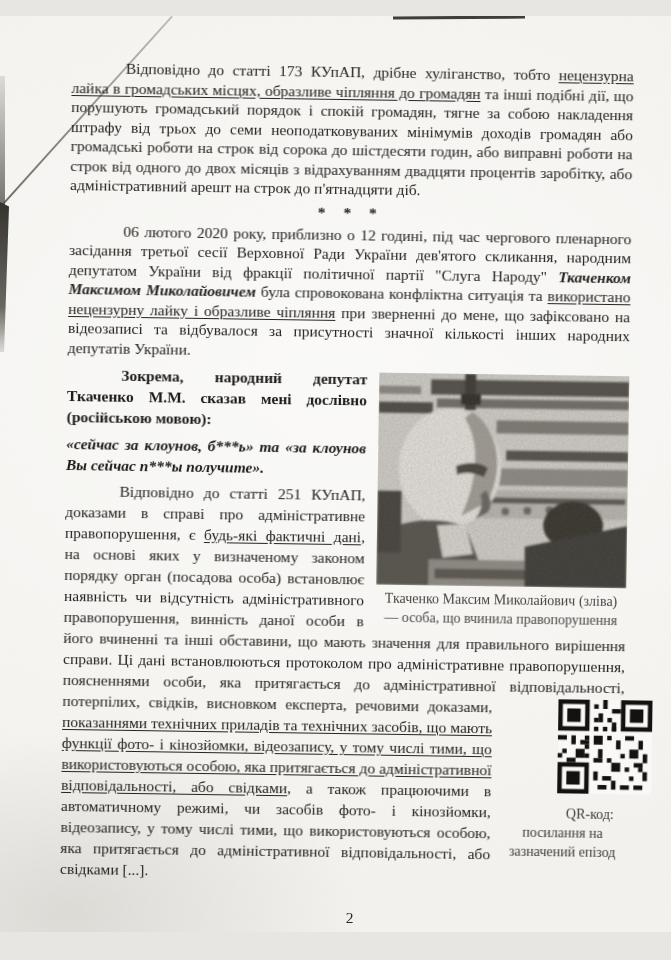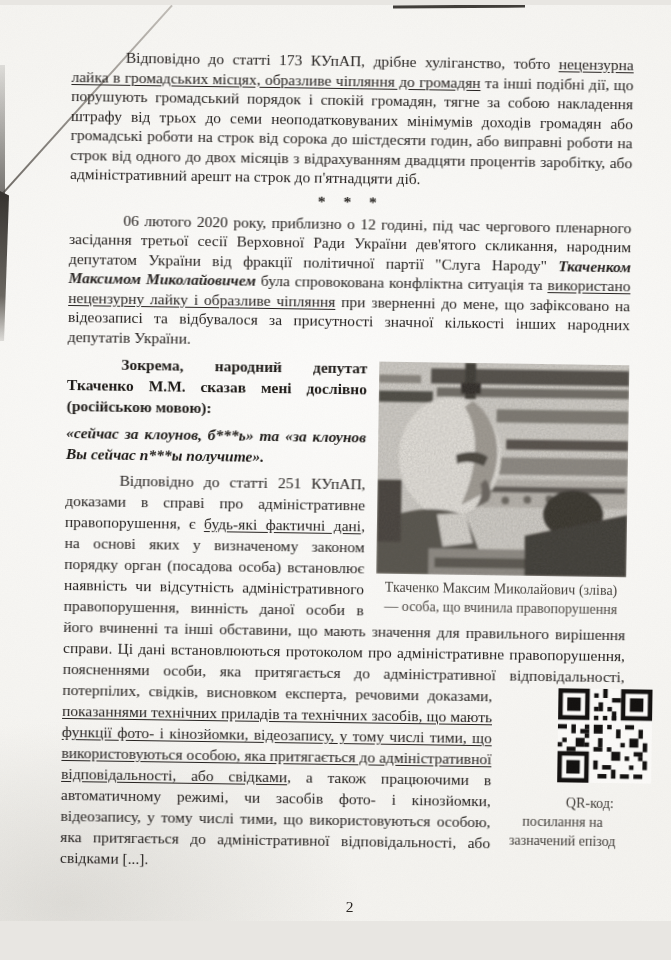--- a/index.html
+++ b/index.html
@@ -1,19 +1,19 @@
 <!DOCTYPE html>
 <html><head>
 <meta charset="utf-8">
 <style>
   html,body { margin:0; padding:0; background:#e8e6e2; }
   .page {
     position: relative;
     width: 671px; height: 916px;
-    margin: 5px auto;
+    margin: 16px auto;
     overflow: hidden;
     background:
       radial-gradient(ellipse 420px 260px at 10% 98%, rgba(170,167,160,0.30), transparent 70%),
       radial-gradient(ellipse 700px 500px at 50% 40%, rgba(255,255,255,0.5), rgba(228,226,220,0.22)),
       #f9f8f5;
     font-family: "Liberation Serif", "DejaVu Serif", serif;
   }
   
   .edge-top    { position:absolute; left:393px; top:0; width:132px; height:3px; background:#403d39; transform:rotate(-0.4deg); }
   .edge-diag   { position:absolute; left:0; top:190px; width:256px; height:2px;

